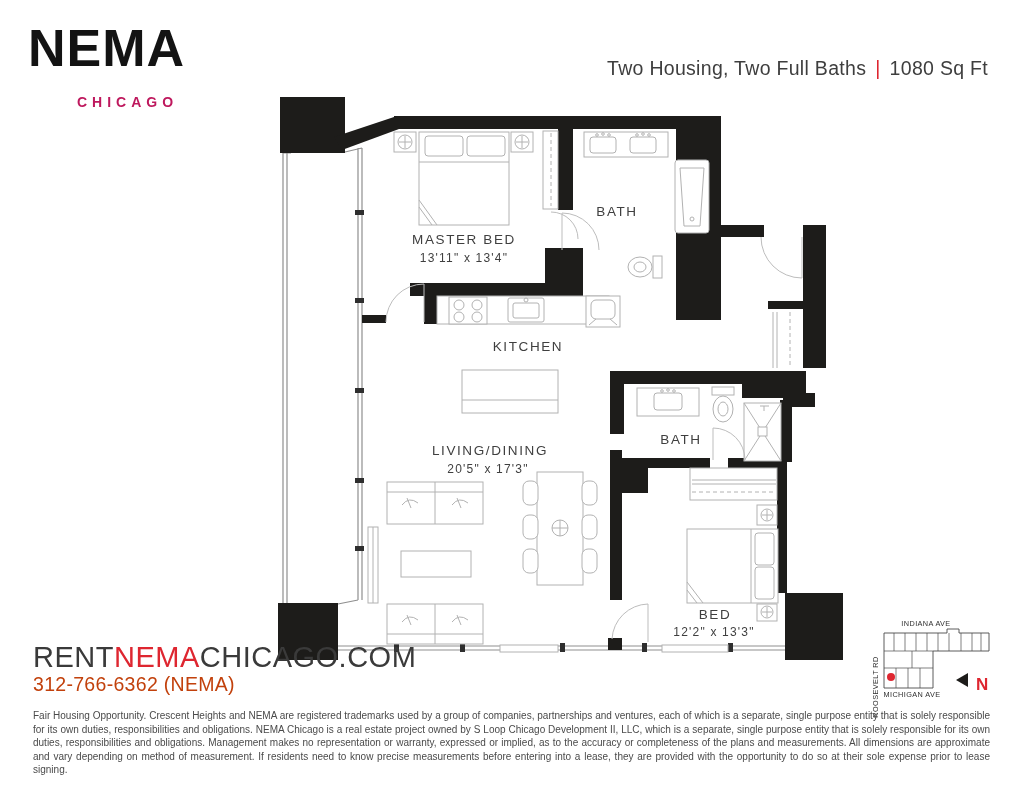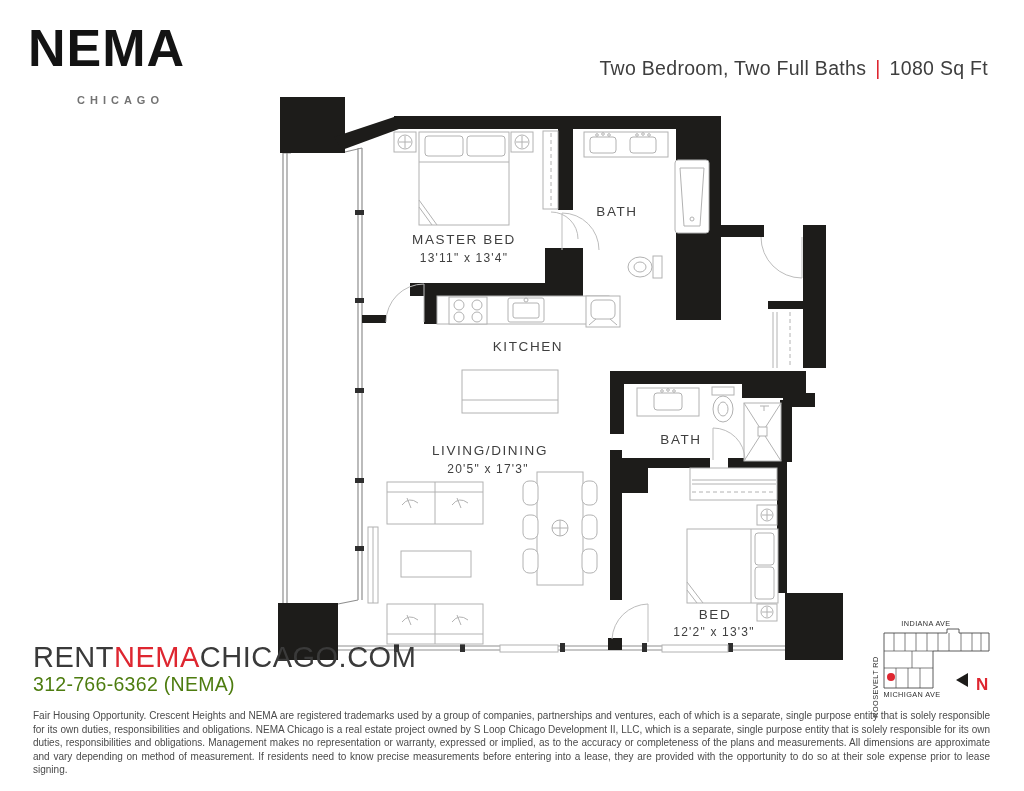--- a/index.html
+++ b/index.html
@@ -1,24 +1,24 @@
 <!DOCTYPE html>
 <html><head>
 <meta charset="utf-8">
 <style>
   html,body{margin:0;padding:0;background:#ffffff}
   body{width:1024px;height:791px;position:relative;font-family:"Liberation Sans",sans-serif;overflow:hidden}
   .abs{position:absolute}
   #logo{left:28px;top:22px;font-size:52px;font-weight:800;letter-spacing:1px;color:#131313;line-height:1}
-  #logo-city{left:77px;top:94px;font-size:11px;font-weight:700;letter-spacing:5px;color:#737373}
+  #logo-city{left:77px;top:94px;font-size:14px;font-weight:700;letter-spacing:5px;color:#be185d}
   #unit-title{right:36px;top:57px;font-size:19.5px;color:#3e3e3e;letter-spacing:.3px;white-space:nowrap}
   #unit-title .sep{color:#de2630;padding:0 9px}
   #site-url{left:33px;top:641px;font-size:29px;letter-spacing:.5px;color:#3a3a3a;white-space:nowrap}
   #site-url .brand{color:#de2630}
-  #phone{left:33px;top:673px;font-size:19.5px;color:#4d7c0f;letter-spacing:.3px}
+  #phone{left:33px;top:673px;font-size:19.5px;color:#c2410c;letter-spacing:.3px}
   #disclaimer{left:33px;top:709px;width:957px;font-size:10px;line-height:1.35;color:#4a4a4a;text-align:justify}
   svg{position:absolute;left:0;top:0}
   .walls{fill:#1d1c1a;stroke:none}
   .glass{stroke:#8f8f8f;stroke-width:1.2;fill:none}
   .tick{fill:#2e2e2e}
   .fix{fill:#ffffff;stroke:#b2b2b2;stroke-width:1}
   .fixl{fill:none;stroke:#b2b2b2;stroke-width:1}
   .door{fill:none;stroke:#bdbdbd;stroke-width:1}
   .dash{fill:none;stroke:#b2b2b2;stroke-width:1;stroke-dasharray:4 3}
   .room-lbl{font-size:13.5px;fill:#3f3f3f;letter-spacing:1.6px;text-anchor:middle;font-family:"Liberation Sans",sans-serif}
@@ -27,21 +27,21 @@
   .map-line{fill:none;stroke:#4a4a4a;stroke-width:.7}
   .map-lbl{font-size:7.3px;fill:#2f2f2f;letter-spacing:.4px;text-anchor:middle;font-family:"Liberation Sans",sans-serif}
 </style>
 </head>
 <body>
 
 <div class="abs" id="logo">NEMA</div>
 <div class="abs" id="logo-city">CHICAGO</div>
 
 <div class="abs" id="unit-title">
-  <span>Two Bedroom, Two Full Baths</span><span class="sep">|</span><span>1080 Sq Ft</span>
+  <span>Two Housing, Two Full Baths</span><span class="sep">|</span><span>1080 Sq Ft</span>
 </div>
 
 <svg width="1024" height="791" viewBox="0 0 1024 791">
 
   <g class="glass">
     <path d="M283,153 V603 M287,153 V603 M283,153 H291"></path>
     <path d="M358,148 V600 M362,148 V600 M345,152 L362,148 M338,604 L358,600"></path>
     <path d="M338,646 H785 M338,650 H785"></path>
   </g>
   <g class="tick">

